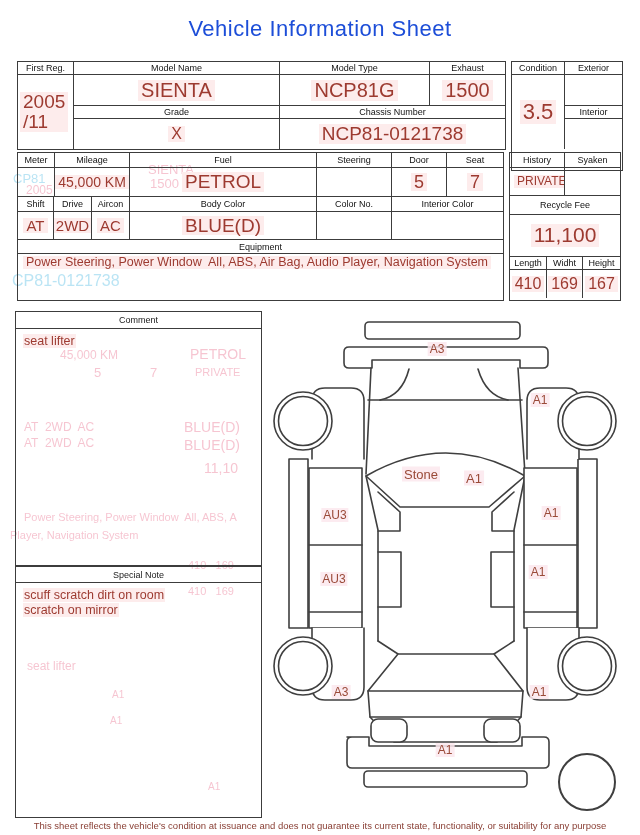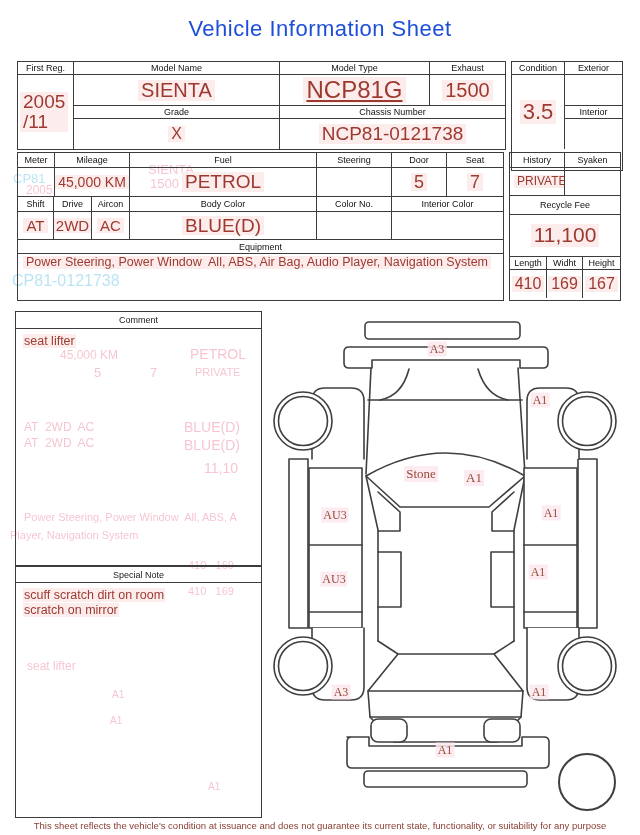--- a/index.html
+++ b/index.html
@@ -25,21 +25,21 @@
   .br{border-right:1px solid #3c3c3c;}
   
   .secHdr{height:17px;border-bottom:1px solid #3c3c3c;display:flex;align-items:center;
           justify-content:center;font-size:9px;box-sizing:border-box;}
   .freeText{padding:5px 7px;font-size:12.5px;color:#9d3a30;line-height:1.18;}
   .freeText .hl{padding:0 1px;}
   
   .diagram{position:absolute;left:268px;top:312px;width:372px;height:517px;}
   .diagram svg{position:absolute;left:0;top:0;}
   .dlabel{position:absolute;transform:translate(-50%,-50%);font-size:12px;color:#9a4a38;
-          background:rgba(252,232,237,.85);padding:0 2px;white-space:nowrap;font-family:Liberation Serif, serif;}
+          background:rgba(252,232,237,.85);padding:0 2px;white-space:nowrap;}
   
   .ghost{position:absolute;white-space:pre;line-height:1;pointer-events:none;}
   .gp{color:rgba(238,150,172,.55);}
   .gb{color:rgba(130,205,235,.55);}
   .footer{position:absolute;left:0;top:820px;width:100%;text-align:center;
           font-size:9.5px;color:#8a4036;}
 </style>
 </head>
 <body>
 
@@ -81,21 +81,21 @@
 
     <div class="val br" style="grid-area:2/1/5/2;font-size:19px;justify-content:flex-start;padding-left:2px;">
       <span class="hl" style="display:inline-block;">
         <span>2005</span><br>
         <span>/11</span>
       </span>
     </div>
     <div class="val bb br" style="grid-area:2/2;font-size:20px;">
         <span class="hl">SIENTA</span>
       </div>
-    <div class="val bb br" style="grid-area:2/3;font-size:24px;text-decoration:underline;">
+    <div class="val bb br" style="grid-area:2/3;font-size:20px;">
         <span class="hl">NCP81G</span>
       </div>
     <div class="val bb" style="grid-area:2/4;font-size:20px;">
         <span class="hl">1500</span>
       </div>
 
     <div class="hdr bb br" style="grid-area:3/2">Grade</div>
     <div class="hdr bb" style="grid-area:3/3/4/5">Chassis Number</div>
 
     <div class="val br" style="grid-area:4/2;font-size:16px;">

